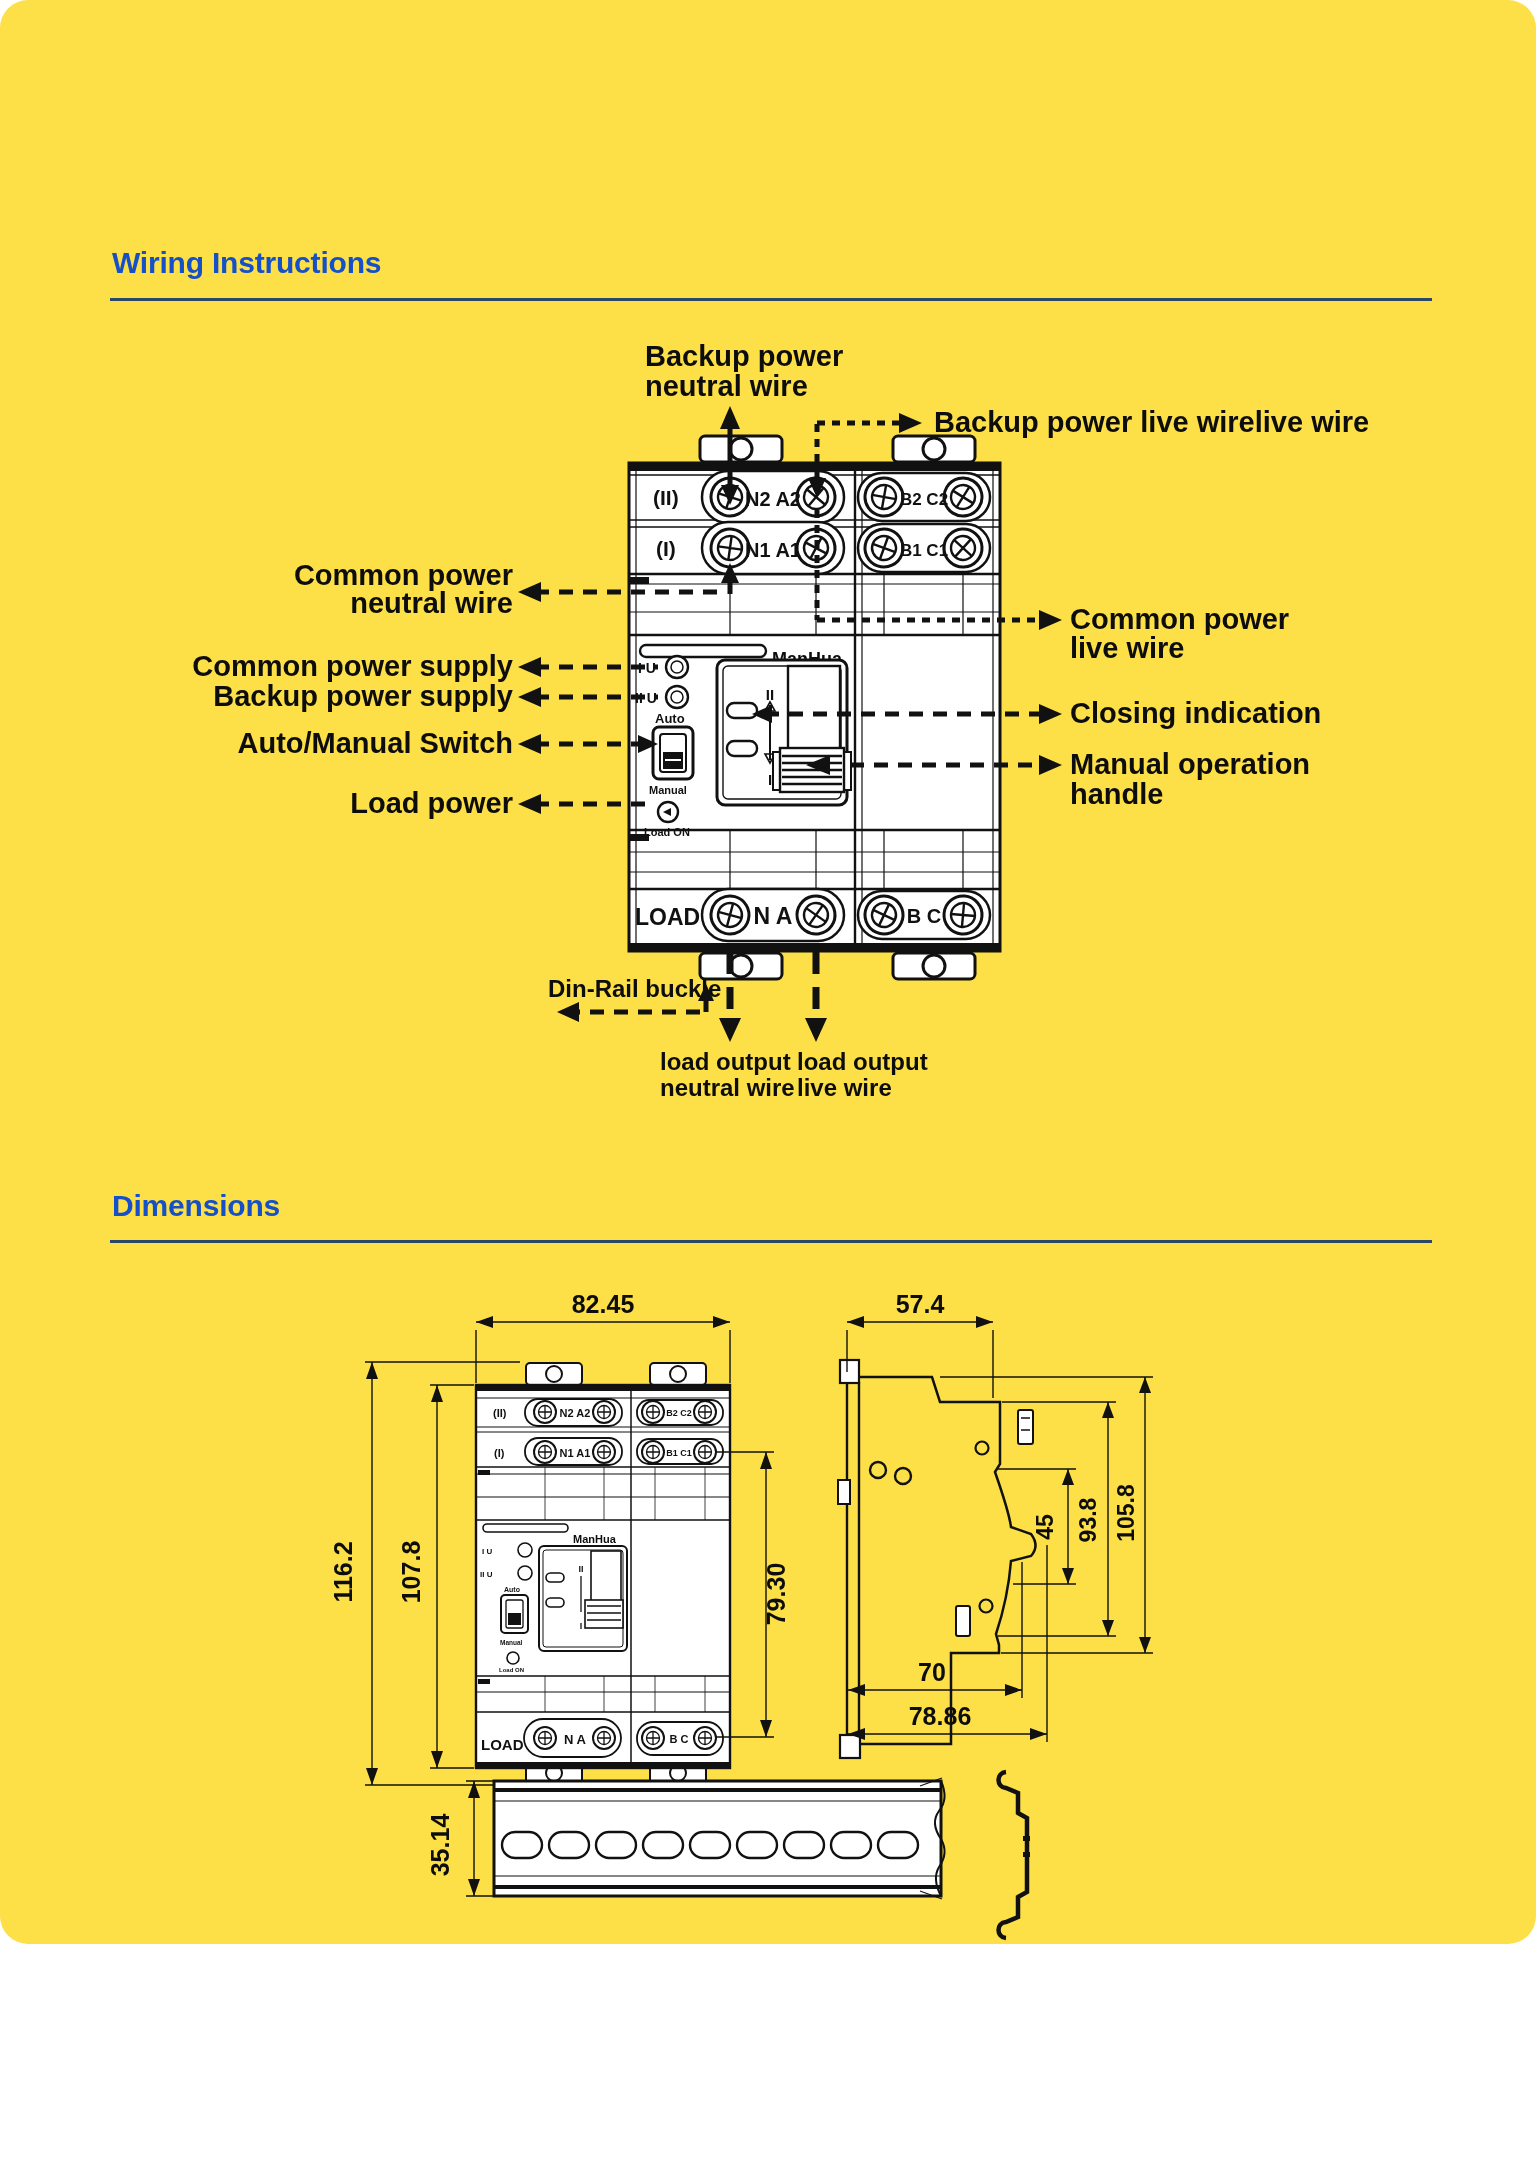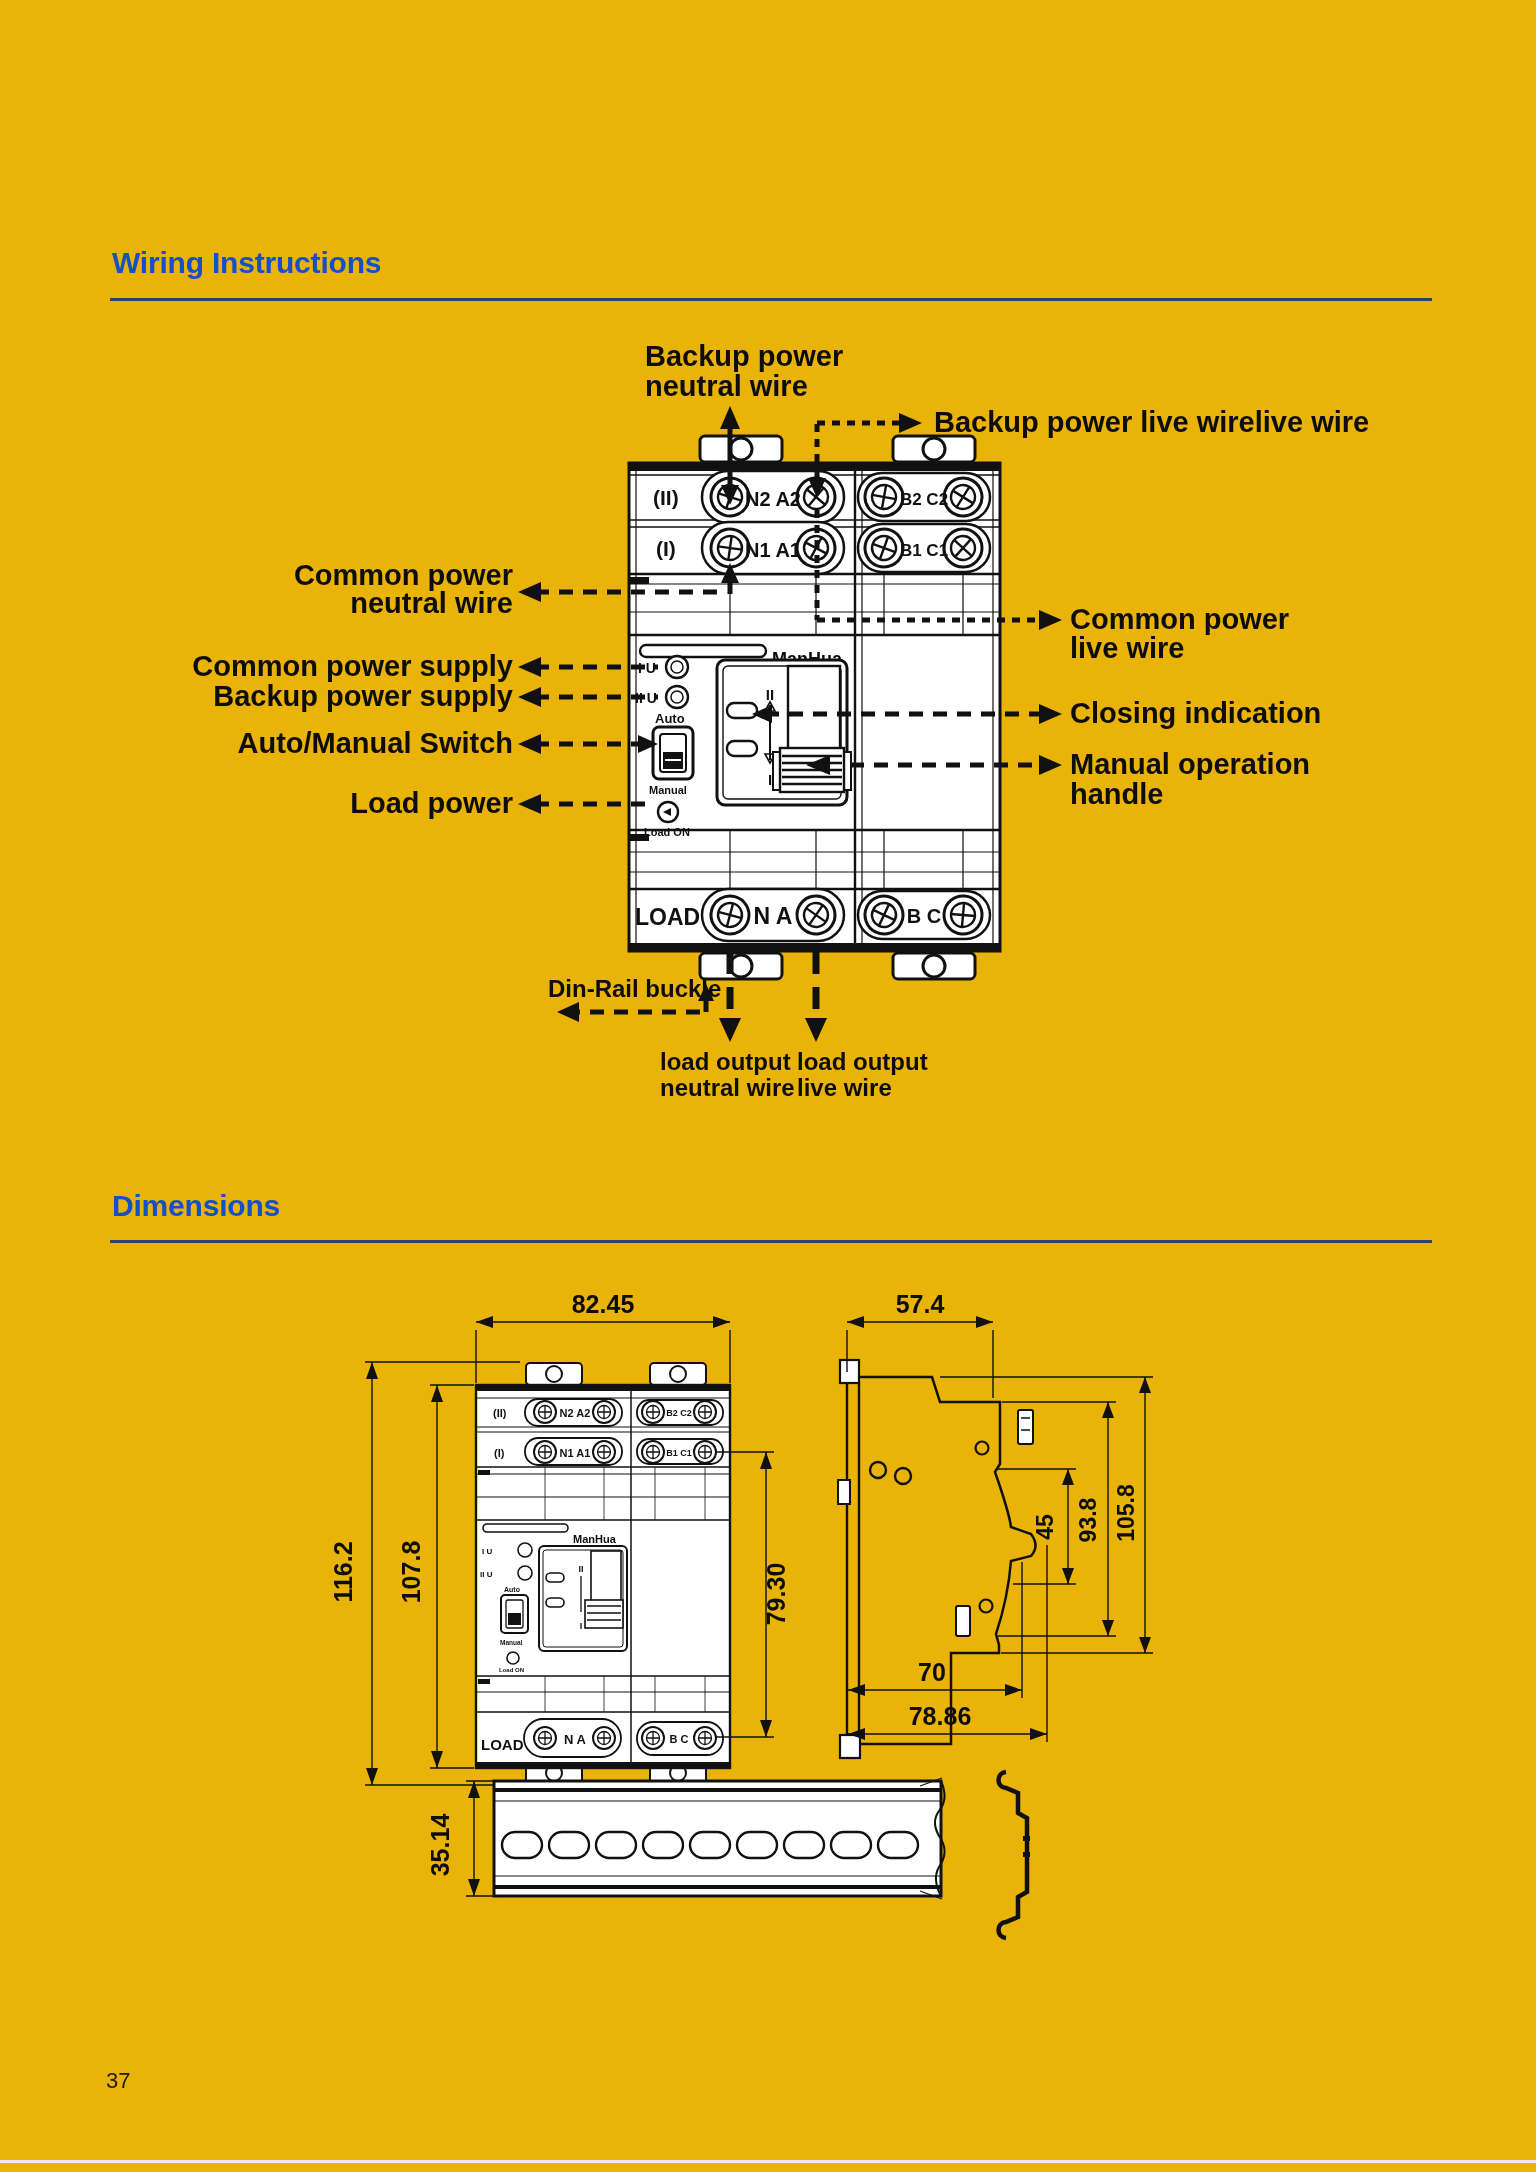--- a/index.html
+++ b/index.html
@@ -1,17 +1,17 @@
 <!DOCTYPE html>
 <html><head>
 <meta charset="utf-8">
 <style>
   html,body{margin:0;padding:0;background:#fff;}
-  .page{position:relative;width:1536px;height:2172px;background:#eab308;overflow:hidden;
-        font-family:"Liberation Sans",sans-serif;}
+  .page{position:relative;width:1536px;height:1944px;background:#fde047;overflow:hidden;
+        font-family:"Liberation Sans",sans-serif;border-radius:28px;}
   .h1{position:absolute;left:112px;font-size:30px;font-weight:700;color:#1550c8;letter-spacing:-.2px;}
   .hrule{position:absolute;left:110px;width:1322px;border-top:3px solid #2b4766;}
   .note-line{position:absolute;font-size:26px;font-weight:700;color:#0f0f0f;}
   .pagenum{position:absolute;left:106px;top:2068px;font-size:22px;color:#1b1b1b;}
   .footrule{position:absolute;left:0;top:2160px;width:1536px;border-top:3px solid #ebebee;}
   svg{position:absolute;left:0;top:0;}
   svg text{font-family:"Liberation Sans",sans-serif;fill:#0d0d0d;}
   .wl{font-size:29px;font-weight:700;}
   .wl24{font-size:24px;font-weight:700;}
   .dev{font-weight:700;fill:#111;}

